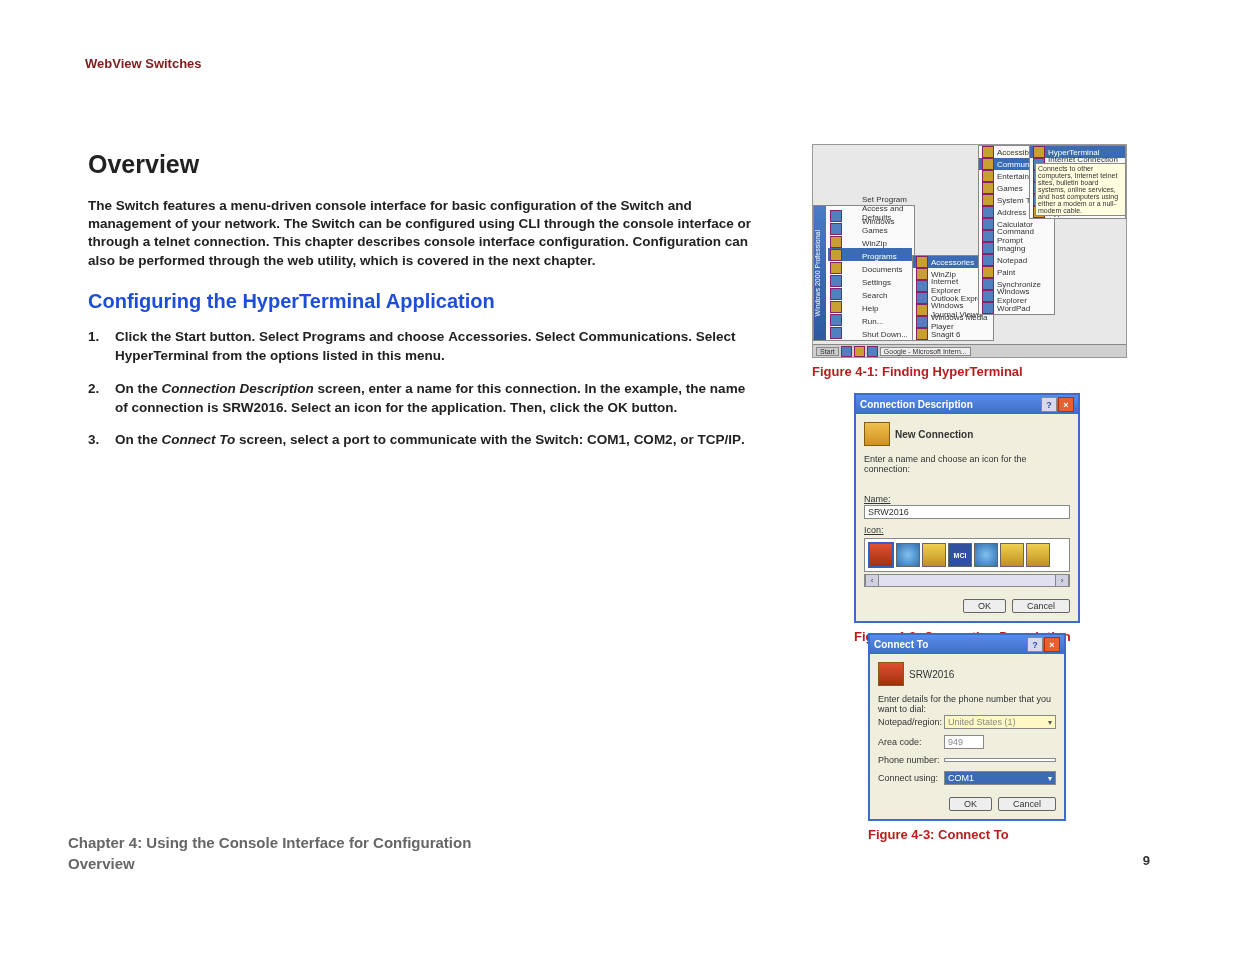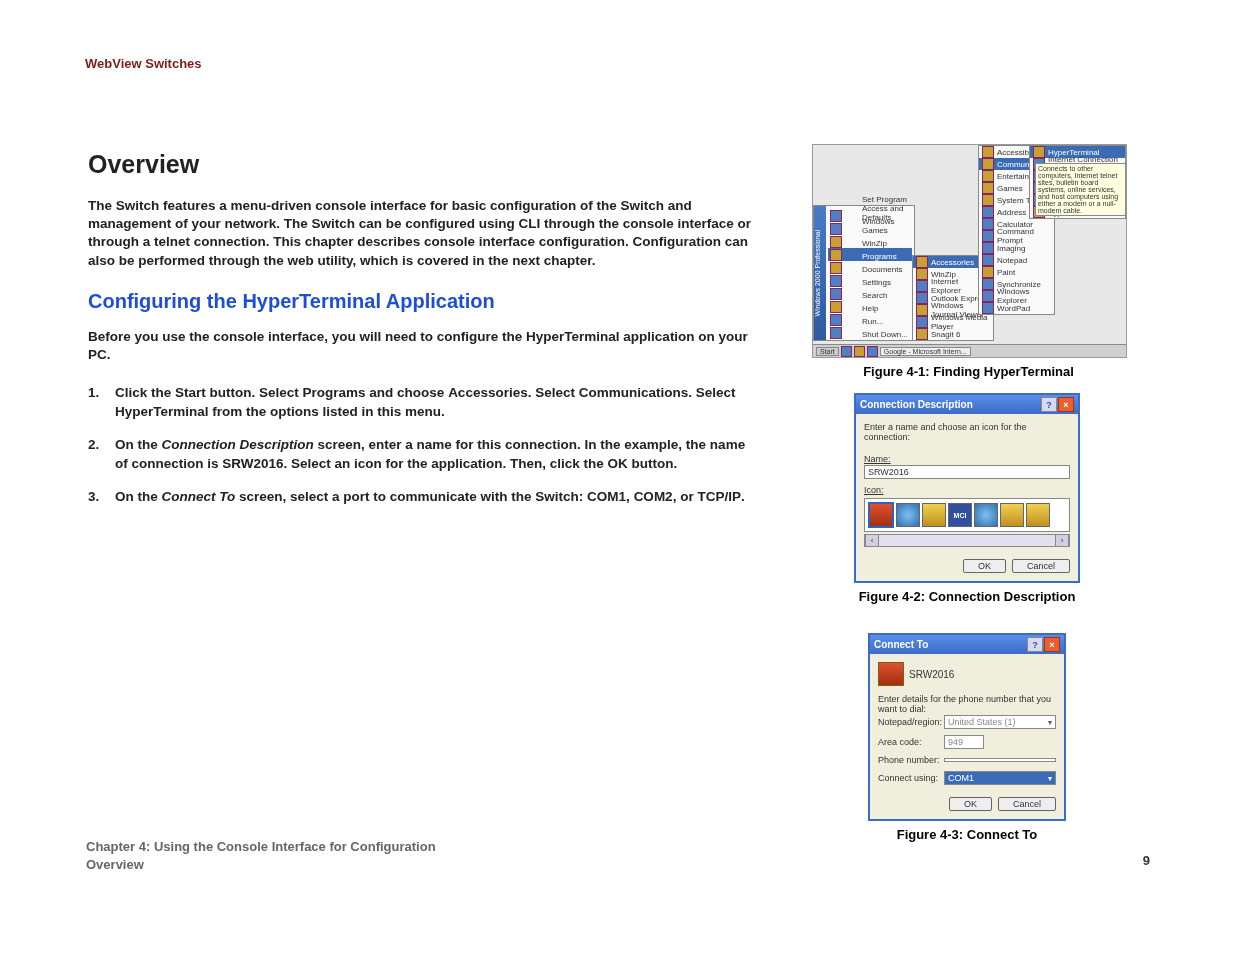--- a/index.html
+++ b/index.html
@@ -7,23 +7,23 @@
 .header-text{position:absolute;left:85px;top:56px;font-size:13px;font-weight:bold;color:#7f1d1d}
 .left-col{position:absolute;left:88px;top:150px;width:670px}
 .h1{font-size:25px;font-weight:bold;color:#222;margin:0 0 18px 0}
 .p{font-size:13.5px;color:#222;font-weight:bold;line-height:1.35;margin:0 0 20px 0}
 .h2{font-size:20px;font-weight:bold;color:#1d4ed8;margin:0 0 15px 0}
 .li{display:flex;font-size:13.5px;color:#222;font-weight:bold;line-height:1.4;margin:0 0 14px 0}
 .li .num{width:27px;flex-shrink:0}
 .li .txt{}
 .li .b{font-weight:900}
 .li .i{font-style:italic}
-.footer{position:absolute;left:86px;bottom:80px;font-size:13px;font-weight:bold;color:#666;line-height:1.4}
+.footer{position:absolute;left:68px;bottom:80px;font-size:15px;font-weight:bold;color:#666;line-height:1.4}
 .page-num{position:absolute;right:85px;bottom:86px;font-size:13px;font-weight:bold;color:#333}
-.figcap{font-size:13px;font-weight:bold;color:#000000;text-align:center;margin-top:6px}
+.figcap{font-size:13px;font-weight:bold;color:#b91c1c;margin-top:6px}
 
 .fig1{position:absolute;left:812px;top:144px;width:313px}
 .fig1-box{position:relative;width:313px;height:212px;background:#e8e8e8;border:1px solid #999;font-size:8px;overflow:hidden}
 .startbar{position:absolute;left:0;top:60px;width:100px;height:134px;background:#fafafa;border:1px solid #888}
 .vbar{position:absolute;left:0;top:0;width:12px;height:100%;background:linear-gradient(#4a7bc8,#2d5aa0);color:#fff;writing-mode:sideways-lr;font-size:7px;text-align:center}
 .sitem{position:absolute;left:14px;right:2px;height:13px;display:flex;align-items:flex-end;gap:20px;padding-left:2px}
 .sitem.hl{background:#3b6bb5;color:#fff}
 .ic{width:10px;height:10px;background:#c8a030;border:1px solid #826;flex-shrink:0}
 .ic.b{background:#5080c0}
 .sub1{position:absolute;left:99px;top:110px;width:80px;background:#fafafa;border:1px solid #888}
@@ -54,35 +54,34 @@
 .icon-m{width:22px;height:22px;background:#3050a0;color:#fff;font-size:7px;font-weight:bold;display:flex;align-items:center;justify-content:center;border:1px solid #666}
 .scroll-row{display:flex;margin-top:2px;border:1px solid #888;background:#e0e0f0;height:11px}
 .scroll-btn{width:12px;background:#d0d0e0;border-left:1px solid #888;border-right:1px solid #888;display:flex;align-items:center;justify-content:center;font-size:8px}
 .btn-row{display:flex;justify-content:flex-end;gap:6px;margin-top:12px}
 .btn{border:1px solid #666;background:#eee;padding:1px 14px;font-size:9px;border-radius:2px}
 
 .fig3{position:absolute;left:868px;top:633px;width:198px}
 .form-row{display:flex;align-items:center;margin-bottom:6px;gap:4px}
 .form-lbl{width:62px;font-size:9px}
 .sel{flex:1;border:1px solid #888;background:#fff;padding:1px 3px;font-size:9px;display:flex;justify-content:space-between;align-items:center}
-.sel.dis{background:#ffffff;color:#888}
+.sel.dis{background:#fef9c3;color:#888}
 .sel.hl{background:#3b6bb5;color:#fff}
 .arrow{font-size:8px;color:#555}
 </style>
 </head>
 <body>
 
 <div class="page">
   <div class="header-text">WebView Switches</div>
 
   <div class="left-col">
     <div class="h1">Overview</div>
     <div class="p">The Switch features a menu-driven console interface for basic configuration of the Switch and management of your network. The Switch can be configured using CLI through the console interface or through a telnet connection. This chapter describes console interface configuration. Configuration can also be performed through the web utility, which is covered in the next chapter.</div>
     <div class="h2">Configuring the HyperTerminal Application</div>
-    <div class="p">Before you use the console interface, you will need to configure the HyperTerminal application on your PC.</div>
 
     <div class="li">
       <div class="num">1.</div>
       <div class="txt">
         <span>Click the </span><span class="b">Start</span><span> button. Select </span><span class="b">Programs</span><span> and choose </span><span class="b">Accessories</span><span>. Select </span><span class="b">Communications</span><span>. Select </span><span class="b">HyperTerminal</span><span> from the options listed in this menu.</span>
       </div>
     </div>
 
     <div class="li">
       <div class="num">2.</div>
@@ -277,22 +276,26 @@
   <div class="fig2">
     <div class="dlg">
       <div class="dlg-title">
         <span>Connection Description</span>
         <div class="tbtns">
           <div class="tbtn q">?</div>
           <div class="tbtn">×</div>
         </div>
       </div>
       <div class="dlg-body">
+        <div class="nc-row">
+          <div class="nc-ic"></div>
+          <div class="nc-lbl">New Connection</div>
+        </div>
         <div class="field-lbl">Enter a name and choose an icon for the connection:</div>
-        <div class="field-lbl" style="margin-top:12px"><u>Name:</u></div>
+        <div class="field-lbl" style="margin-top:20px"><u>Name:</u></div>
         <div class="txtin">SRW2016</div>
         <div class="field-lbl" style="margin-top:6px"><u>Icon:</u></div>
         <div class="icon-row">
           <div class="icon-sel"></div>
           <div class="icon-g"></div>
           <div class="icon-y"></div>
           <div class="icon-m">MCI</div>
           <div class="icon-g"></div>
           <div class="icon-y"></div>
           <div class="icon-y"></div>

